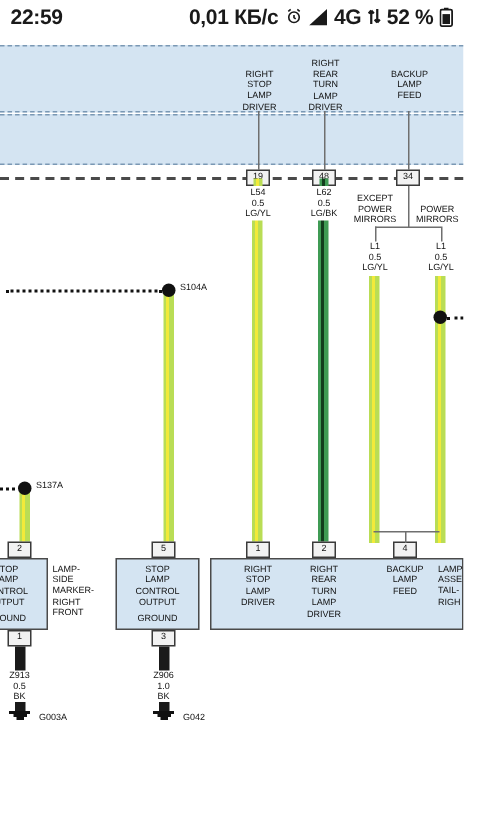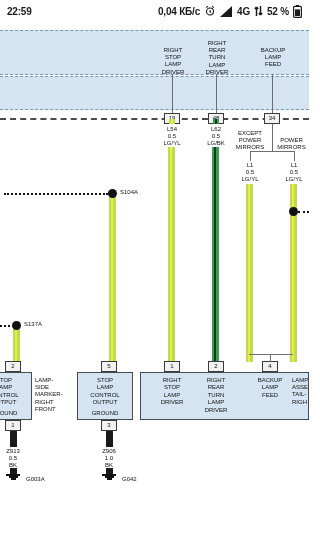--- a/index.html
+++ b/index.html
@@ -12,21 +12,21 @@
   #app { position: relative; width: 309px; height: 550px; background: #fff; }
 
   
   .statusbar {
     position: absolute; left: 0; top: 0; width: 309px; height: 22px;
     background: #ffffff; color: #1a1a1a;
     display: flex; align-items: center; justify-content: space-between;
     padding: 0 7px; font-size: 11px; font-weight: bold;
   }
   .sb-right { display: flex; align-items: center; gap: 4px; }
-  .sb-txt { font-size: 10px; font-weight: bold; letter-spacing: -.2px; }
+  .sb-txt { font-size: 14px; font-weight: bold; letter-spacing: -.2px; }
   .ic { display: inline-block; line-height: 1; }
   .ic svg { display: block; }
 
   
   .canvas { position: absolute; left: 0; top: 22px; width: 309px; height: 528px; background: #fff; }
 
   .zone {
     position: absolute; background: #d4e4f2;
     border-top: 1px dashed #7a98b4; border-bottom: 1px dashed #7a98b4;
     left: 0; width: 309px;
@@ -86,21 +86,21 @@
   .elbow { position: absolute; border-color: #6f6f6f; border-style: solid; }
 </style>
 </head>
 <body>
 
 <div id="app">
 
   <div class="statusbar">
     <span class="sb-txt">22:59</span>
     <span class="sb-right">
-      <span class="sb-txt">0,04 КБ/с</span>
+      <span class="sb-txt">0,01 КБ/с</span>
       <span class="ic">
         <svg width="12" height="12" viewBox="0 0 24 24" fill="none" stroke="#1a1a1a" stroke-width="2.2">
           <circle cx="12" cy="13" r="7"></circle>
             <path d="M12 10v3.5l2.3 1.6"></path>
           <path d="M4.4 5.2 7.6 2.6M19.6 5.2 16.4 2.6"></path>
         </svg>
       </span>
       <span class="ic">
         <svg width="13" height="11" viewBox="0 0 13 11">
             <polygon points="12,0 12,11 0,11" fill="#1a1a1a"></polygon>

